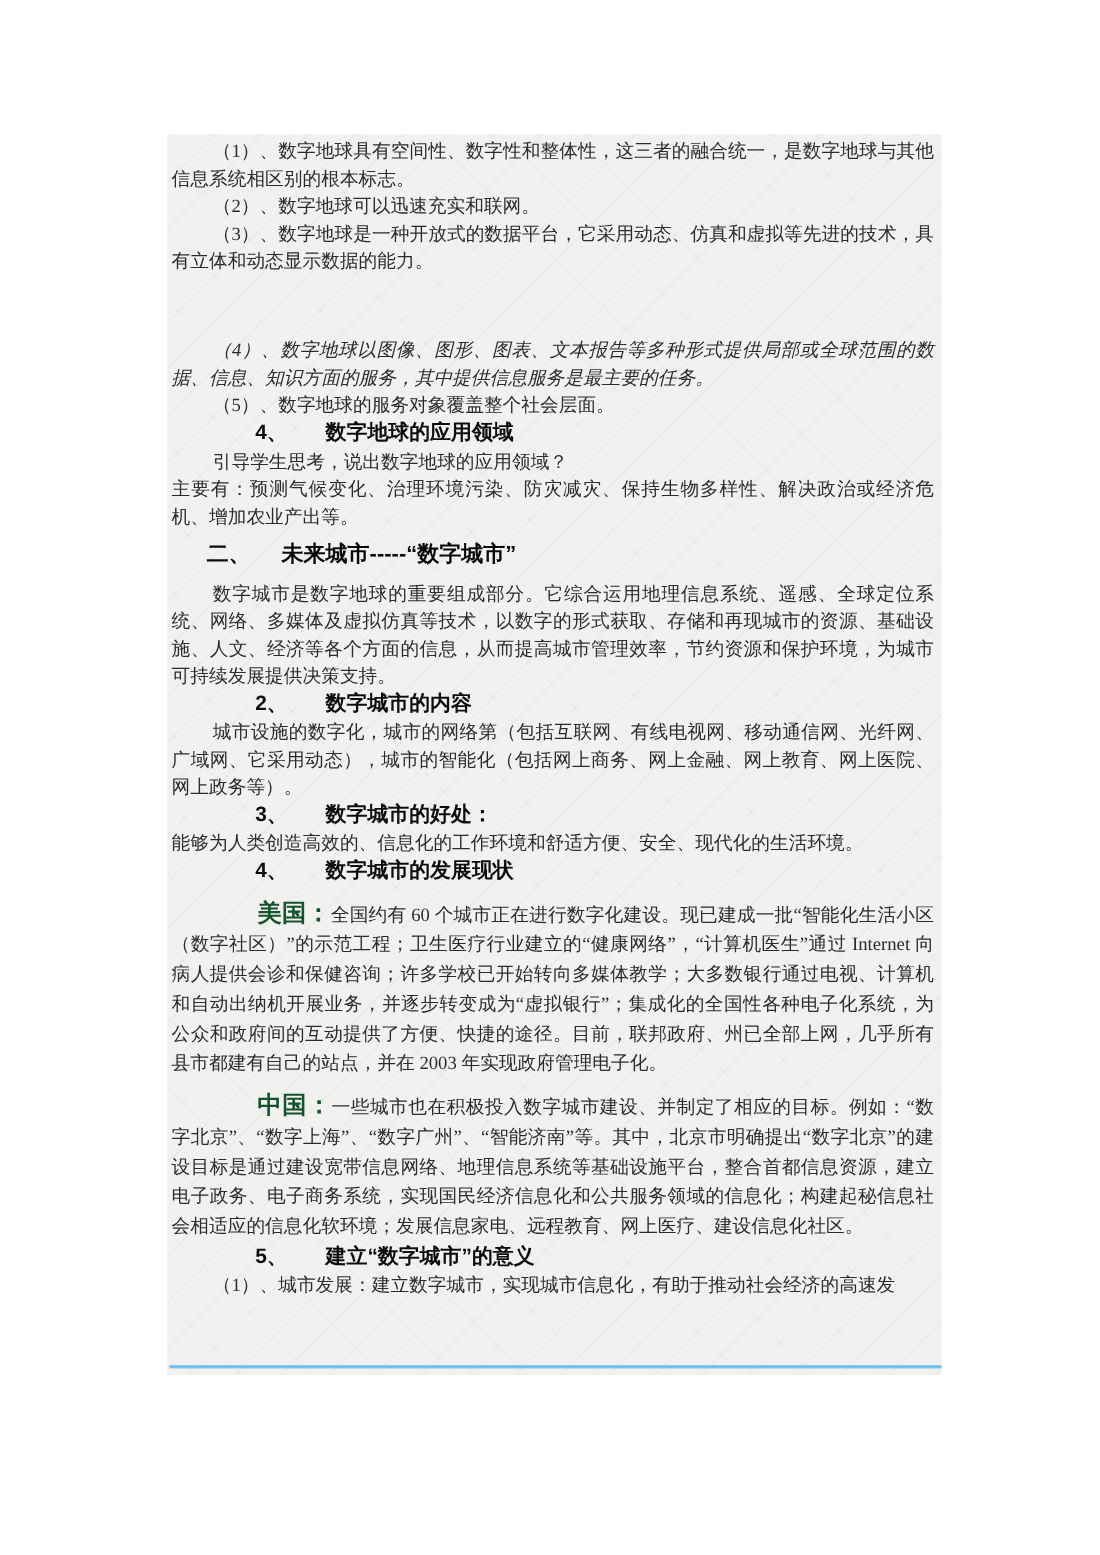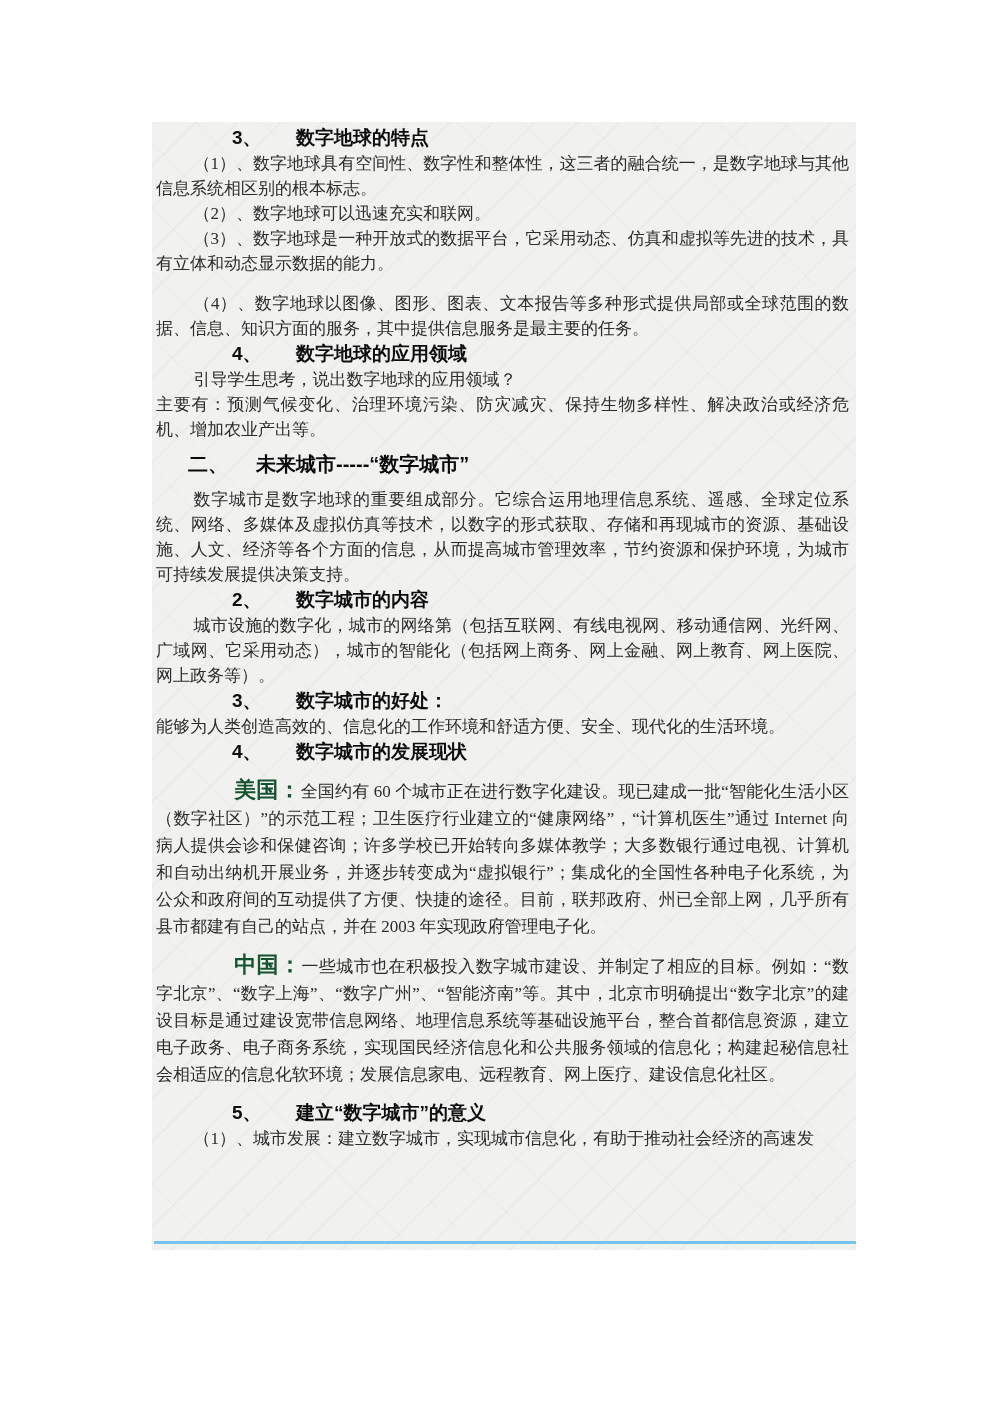--- a/index.html
+++ b/index.html
@@ -30,42 +30,42 @@
   }
   .h-sub .num{display:inline-block;min-width:64px;}
   .h-part{
     font-family:"Liberation Sans","DejaVu Sans",sans-serif;
     font-weight:bold;font-size:20px;line-height:31px;color:#0a0a0a;
     margin:7px 0 7px 32px;text-align:left;
   }
   .h-part .num{display:inline-block;min-width:68px;}
   p{margin:0;}
   .p-indent{text-indent:2.2em;}
-  .gap-top{margin-top:15px;}
+  .gap-top{margin-top:56px;font-style:italic;}
   .country-para{line-height:27px;text-indent:4.6em;margin-top:11px;}
   .country-label{
     font-family:"Liberation Sans","DejaVu Sans",sans-serif;
     font-weight:bold;font-size:22px;color:#14532d;
   }
   .divider{
     position:absolute;left:2px;right:-2px;top:1119px;height:3px;
     background:#74c3ee;
   }
 </style>
 </head>
 <body>
 
 <div class="doc-page">
   <div class="content">
 
-    <h3 class="h-sub"><span class="num">3、</span><span>数字地球的特点</span></h3>
     <p class="p-indent">（1）、数字地球具有空间性、数字性和整体性，这三者的融合统一，是数字地球与其他信息系统相区别的根本标志。</p>
     <p class="p-indent">（2）、数字地球可以迅速充实和联网。</p>
     <p class="p-indent">（3）、数字地球是一种开放式的数据平台，它采用动态、仿真和虚拟等先进的技术，具有立体和动态显示数据的能力。</p>
     <p class="p-indent gap-top">（4）、数字地球以图像、图形、图表、文本报告等多种形式提供局部或全球范围的数据、信息、知识方面的服务，其中提供信息服务是最主要的任务。</p>
+    <p class="p-indent">（5）、数字地球的服务对象覆盖整个社会层面。</p>
 
     <h3 class="h-sub"><span class="num">4、</span><span>数字地球的应用领域</span></h3>
     <p class="p-indent">引导学生思考，说出数字地球的应用领域？</p>
     <p>主要有：预测气候变化、治理环境污染、防灾减灾、保持生物多样性、解决政治或经济危机、增加农业产出等。</p>
 
     <h2 class="h-part"><span class="num">二、</span><span>未来城市-----“数字城市”</span></h2>
 
     <p class="p-indent">数字城市是数字地球的重要组成部分。它综合运用地理信息系统、遥感、全球定位系统、网络、多媒体及虚拟仿真等技术，以数字的形式获取、存储和再现城市的资源、基础设施、人文、经济等各个方面的信息，从而提高城市管理效率，节约资源和保护环境，为城市可持续发展提供决策支持。</p>
 
     <h3 class="h-sub"><span class="num">2、</span><span>数字城市的内容</span></h3>
@@ -73,18 +73,18 @@
 
     <h3 class="h-sub"><span class="num">3、</span><span>数字城市的好处：</span></h3>
     <p>能够为人类创造高效的、信息化的工作环境和舒适方便、安全、现代化的生活环境。</p>
 
     <h3 class="h-sub"><span class="num">4、</span><span>数字城市的发展现状</span></h3>
 
     <p class="country-para"><span class="country-label">美国：</span><span>全国约有 60 个城市正在进行数字化建设。现已建成一批“智能化生活小区（数字社区）”的示范工程；卫生医疗行业建立的“健康网络”，“计算机医生”通过 Internet 向病人提供会诊和保健咨询；许多学校已开始转向多媒体教学；大多数银行通过电视、计算机和自动出纳机开展业务，并逐步转变成为“虚拟银行”；集成化的全国性各种电子化系统，为公众和政府间的互动提供了方便、快捷的途径。目前，联邦政府、州已全部上网，几乎所有县市都建有自己的站点，并在 2003 年实现政府管理电子化。</span></p>
 
     <p class="country-para"><span class="country-label">中国：</span><span>一些城市也在积极投入数字城市建设、并制定了相应的目标。例如：“数字北京”、“数字上海”、“数字广州”、“智能济南”等。其中，北京市明确提出“数字北京”的建设目标是通过建设宽带信息网络、地理信息系统等基础设施平台，整合首都信息资源，建立电子政务、电子商务系统，实现国民经济信息化和公共服务领域的信息化；构建起秘信息社会相适应的信息化软环境；发展信息家电、远程教育、网上医疗、建设信息化社区。</span></p>
 
-    <h3 class="h-sub" style="margin-top:12px"><span class="num">5、</span><span>建立“数字城市”的意义</span></h3>
+    <h3 class="h-sub" style="margin-top:2px"><span class="num">5、</span><span>建立“数字城市”的意义</span></h3>
     <p class="p-indent">（1）、城市发展：建立数字城市，实现城市信息化，有助于推动社会经济的高速发</p>
 
   </div>
   <div class="divider"></div>
 </div>
 
 </body></html>

